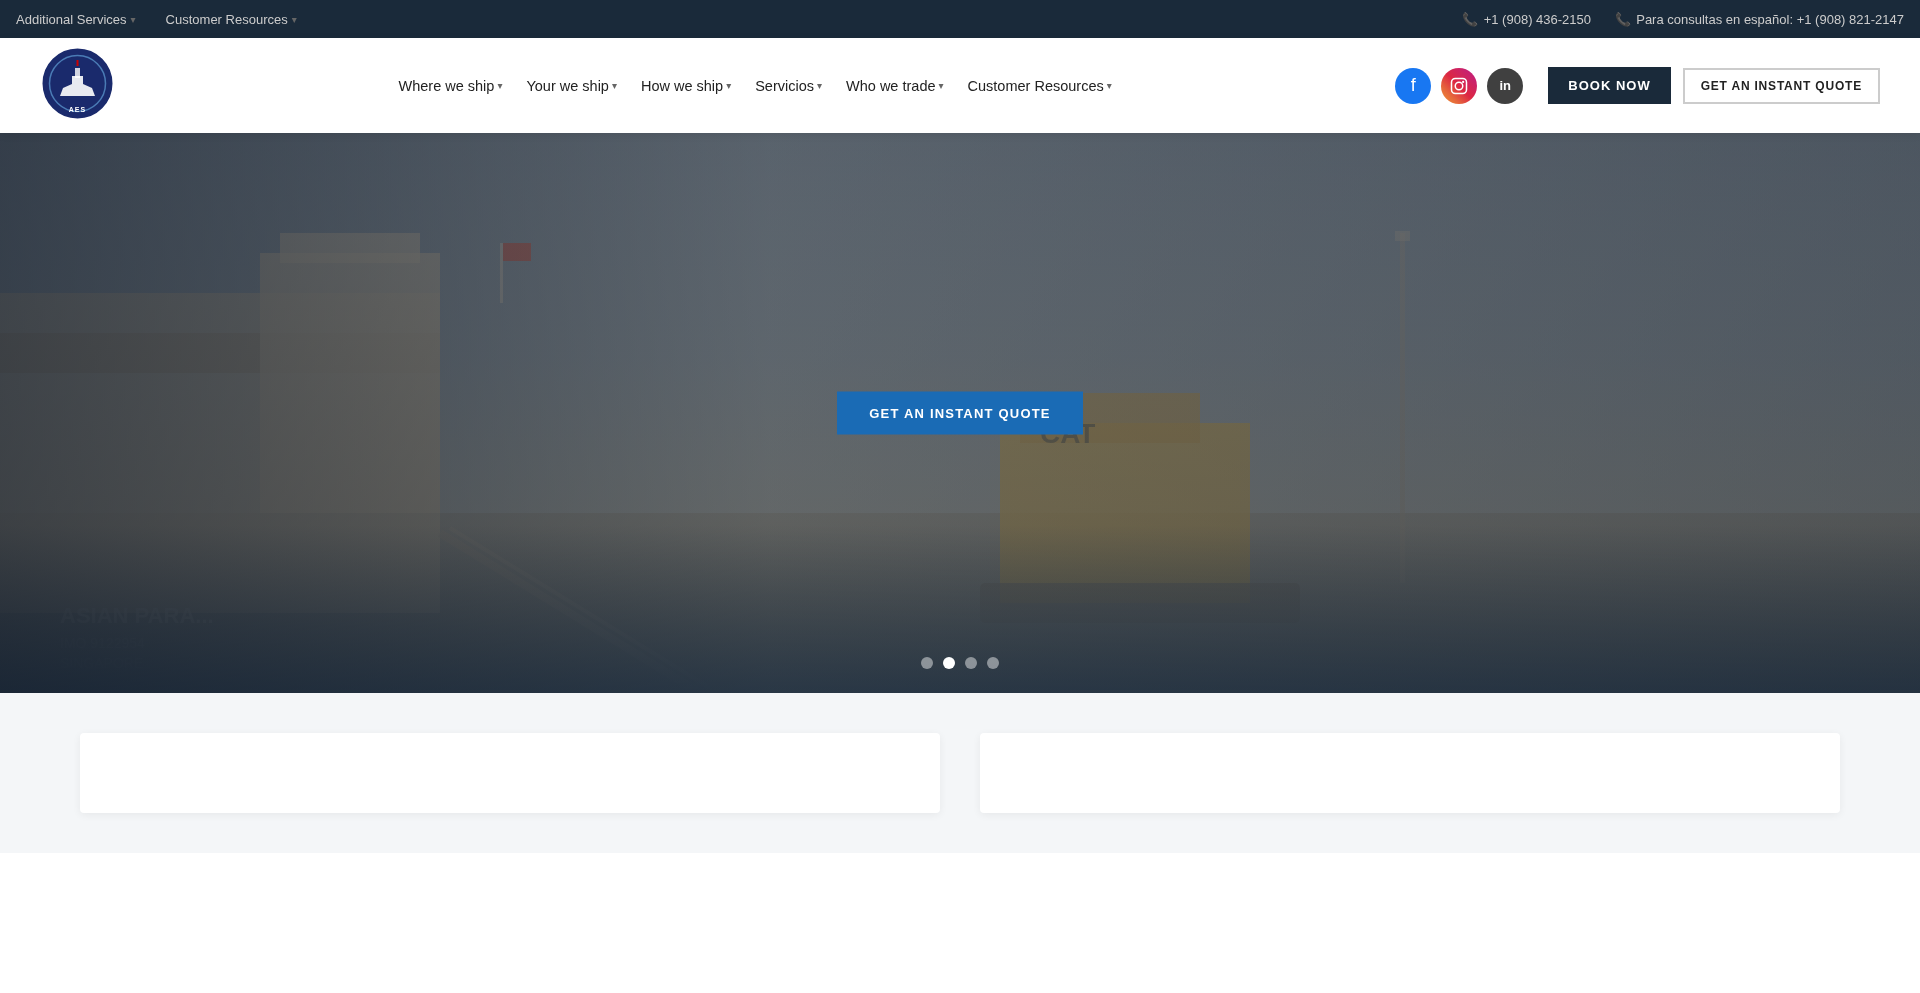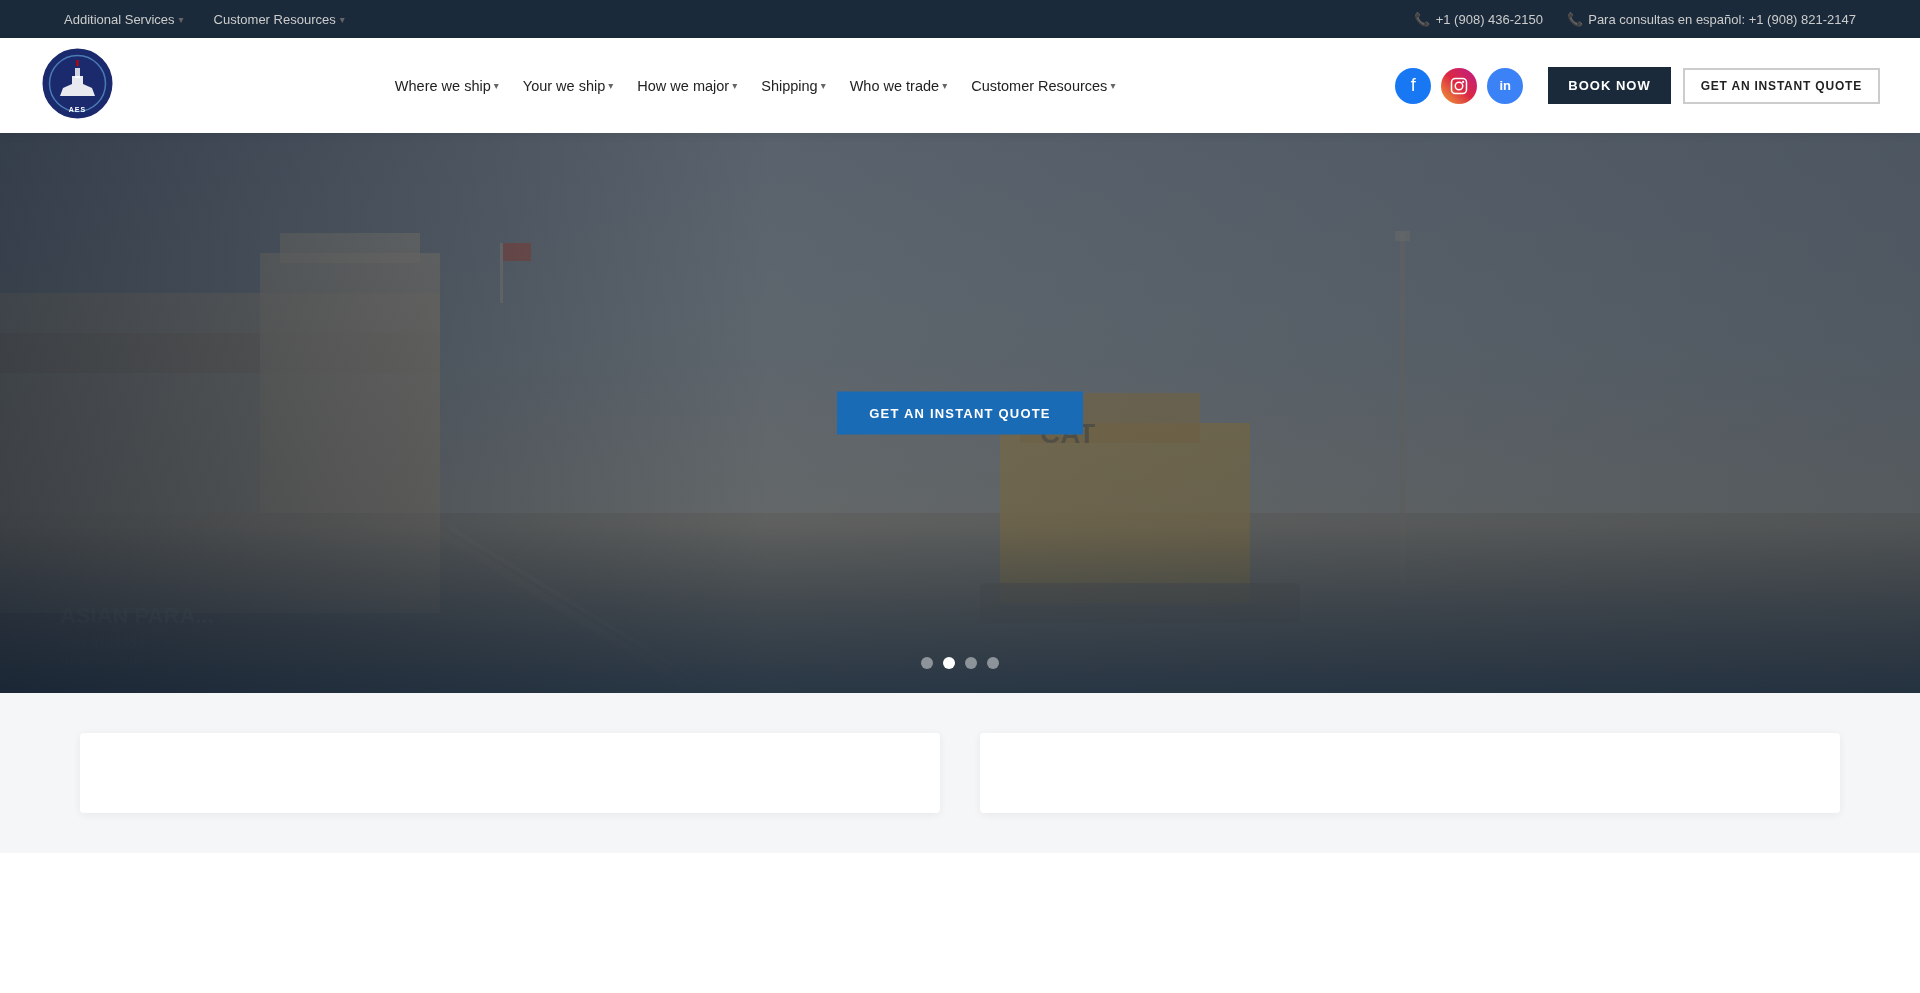--- a/index.html
+++ b/index.html
@@ -5,21 +5,21 @@
     * { margin: 0; padding: 0; box-sizing: border-box; }
     body { font-family: Arial, sans-serif; overflow-x: hidden; }
 
     
     .top-bar {
       background: #1a2a3a;
       color: #ccc;
       display: flex;
       justify-content: space-between;
       align-items: center;
-      padding: 0 64px;
+      padding: 0 16px;
       height: 38px;
       font-size: 13px;
     }
     .top-bar-left { display: flex; gap: 30px; }
     .top-bar-left a {
       color: #ccc;
       text-decoration: none;
       display: flex;
       align-items: center;
       gap: 4px;
@@ -86,21 +86,21 @@
       border-radius: 50%;
       display: flex;
       align-items: center;
       justify-content: center;
       font-size: 18px;
       cursor: pointer;
       text-decoration: none;
     }
     .social-icon.facebook { background: #1877f2; color: #fff; }
     .social-icon.instagram { background: linear-gradient(45deg, #f09433, #e6683c, #dc2743, #cc2366, #bc1888); color: #fff; }
-    .social-icon.linkedin { background: #3b82f6; color: #fff; }
+    .social-icon.linkedin { background: #404040; color: #fff; }
     .btn-book-now {
       background: #1a2a3a;
       color: #fff;
       border: none;
       padding: 11px 20px;
       font-size: 13px;
       font-weight: 700;
       letter-spacing: 1px;
       cursor: pointer;
       text-transform: uppercase;
@@ -292,27 +292,27 @@
       </a>
     </li>
     <li>
       <a href="#">
         <span>Your we ship</span>
         <span class="chevron">▾</span>
       </a>
     </li>
     <li>
       <a href="#">
-        <span>How we major</span>
-        <span class="chevron">▾</span>
-      </a>
-    </li>
-    <li>
-      <a href="#">
-        <span>Shipping</span>
+        <span>How we ship</span>
+        <span class="chevron">▾</span>
+      </a>
+    </li>
+    <li>
+      <a href="#">
+        <span>Servicios</span>
         <span class="chevron">▾</span>
       </a>
     </li>
     <li>
       <a href="#">
         <span>Who we trade</span>
         <span class="chevron">▾</span>
       </a>
     </li>
     <li>

